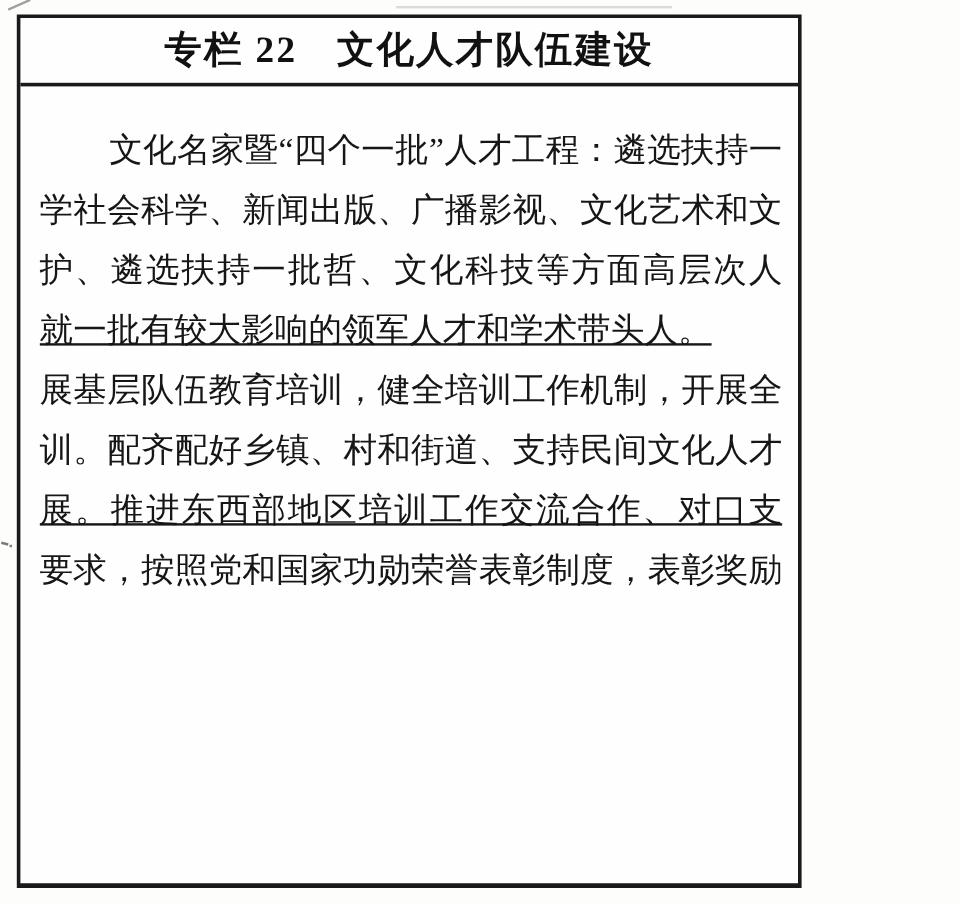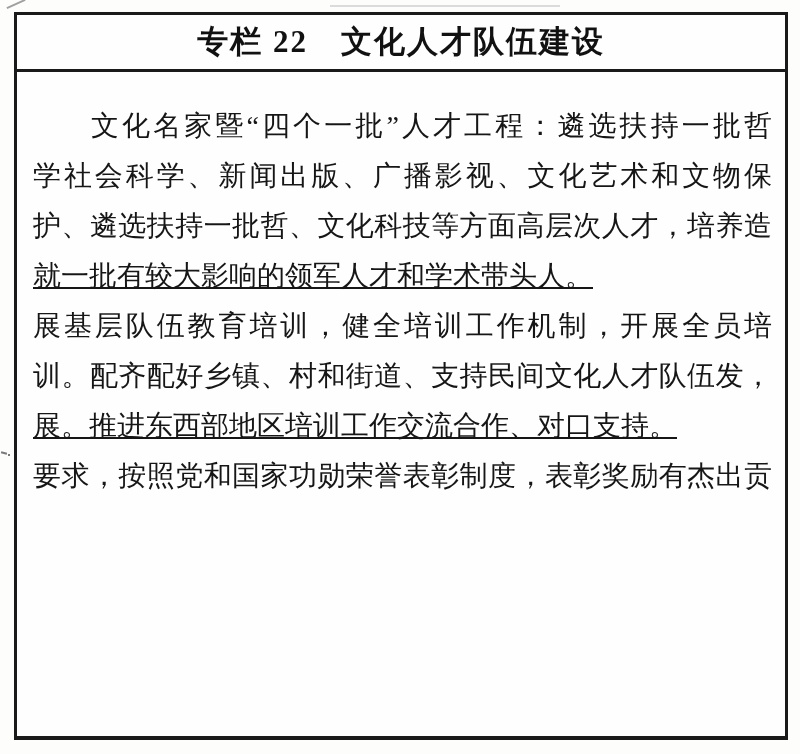--- a/index.html
+++ b/index.html
@@ -13,21 +13,21 @@
     background: #fdfdfc;
     color: #161616;
     font-family: "Liberation Serif", "DejaVu Serif", serif;
     overflow: hidden;
   }
   
   .panel {
     position: absolute;
     left: 14px;
     top: 12px;
-    width: 774px;
+    width: 654px;
     height: 728px;
     box-sizing: border-box;
     border-style: solid;
     border-color: #1a1a1a;
     border-width: 3px 3px 4px 3px;
     background: #fefefe;
   }
   .panel-title {
     height: 54px;
     border-bottom: 3px solid #1a1a1a;

